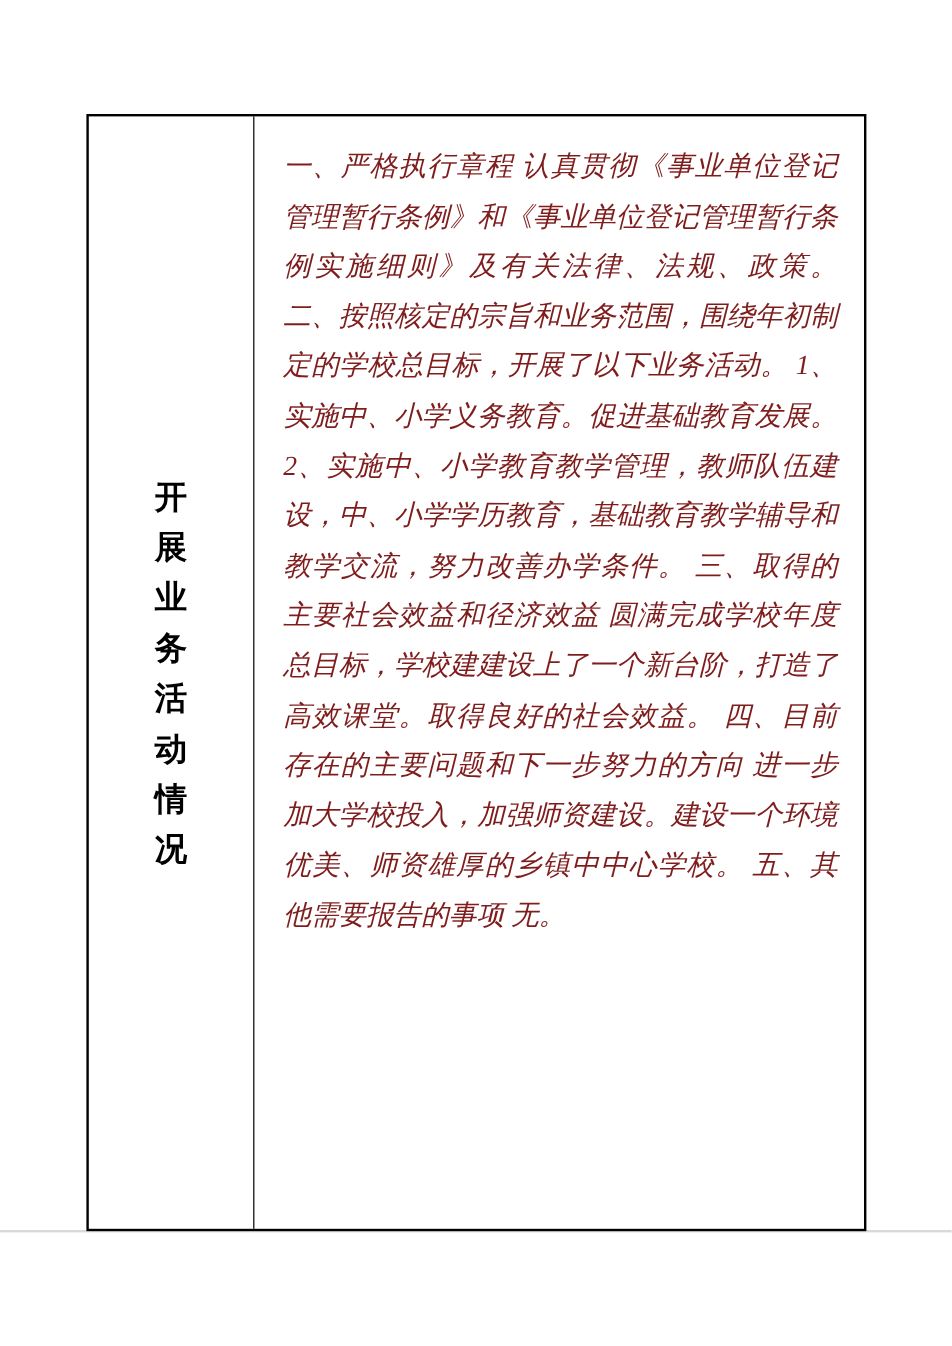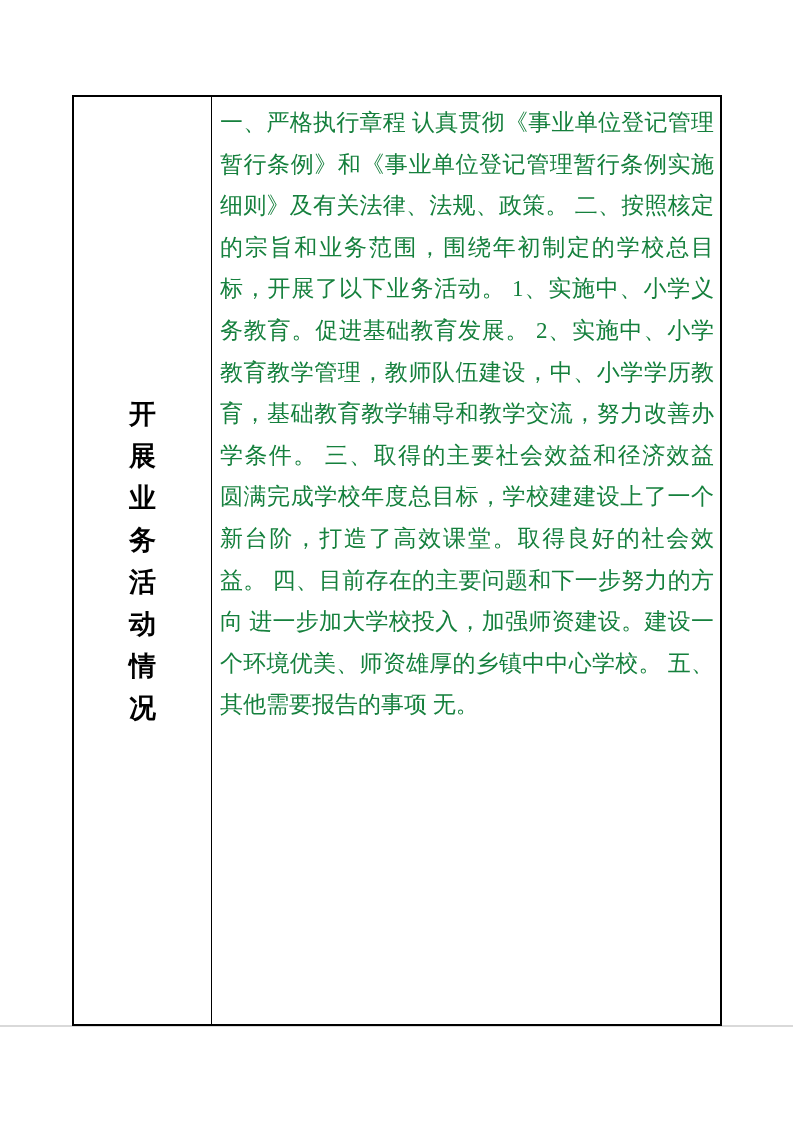--- a/index.html
+++ b/index.html
@@ -50,28 +50,29 @@
     text-align: center;
     color: #000000;
   }
   .content-cell {
     flex: 1 1 auto;
     box-sizing: border-box;
     padding: 5px 6px 0 8px;
     overflow: hidden;
   }
   .content-text {
-    margin: 0;
+    margin: 16px;
     font-size: 23px;
     line-height: 41.6px;
     text-align: justify;
     text-justify: inter-ideograph;
-    color: #15803d;
+    color: #7f1d1d;
     font-weight: normal;
     word-break: break-all;
+    font-style: italic;
   }
   .page-edge-line {
     position: absolute;
     left: 0;
     top: 1025px;
     width: 793px;
     height: 2px;
     background: #d9d9d9;
     z-index: 0;
   }

